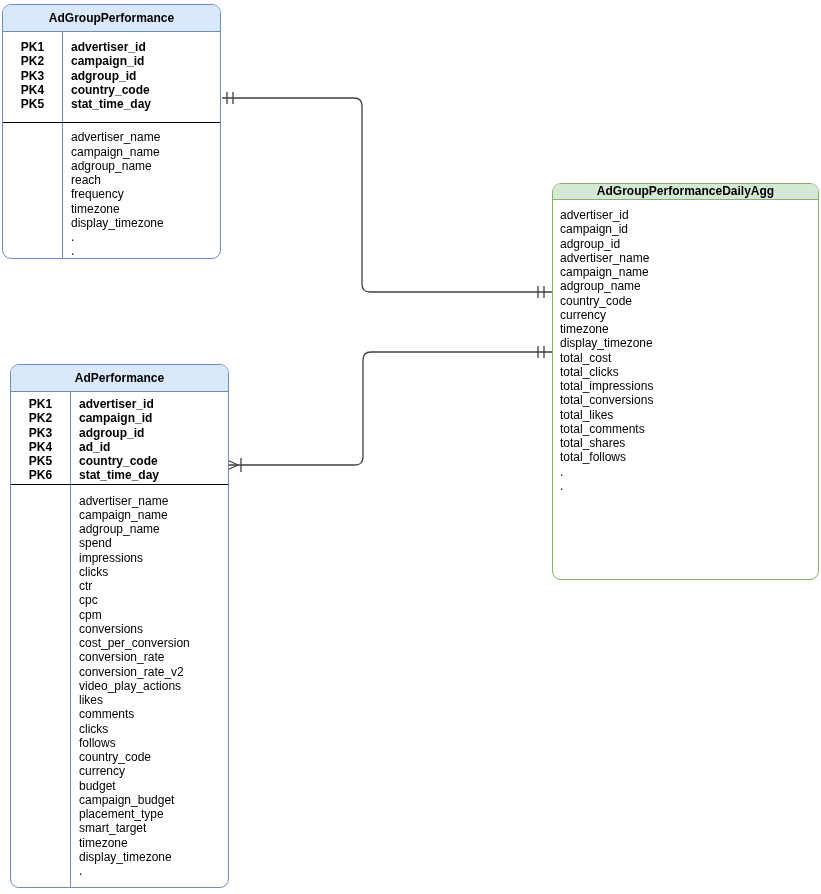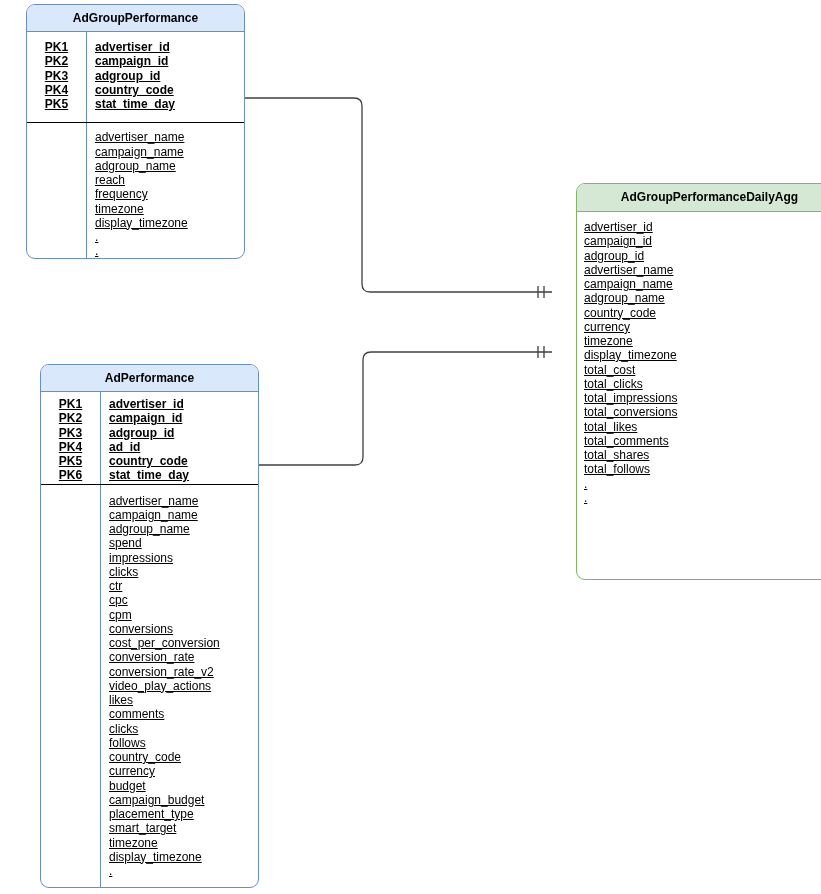--- a/index.html
+++ b/index.html
@@ -8,31 +8,31 @@
     --line:#404040; --divider:#000000; --text:#000000;
   }
   *{box-sizing:border-box; margin:0; padding:0;}
   html,body{background:#ffffff;}
   body{font-family:"Liberation Sans", sans-serif; color:var(--text);}
   .canvas{position:relative; width:821px; height:894px; background:#ffffff; overflow:hidden;}
   .connectors{position:absolute; left:0; top:0; width:821px; height:894px; pointer-events:none;}
   .connectors path{stroke:var(--line); stroke-width:1.3; fill:none;}
 
   .entity{position:absolute; background:#ffffff; border:1px solid; border-radius:9px;
-          display:flex; flex-direction:column; font-size:12px; line-height:14.25px;margin-left:24px;}
+          display:flex; flex-direction:column; font-size:12px; line-height:14.25px;}
   .entity.theme-blue{border-color:var(--blue-border);}
   .entity.theme-green{border-color:var(--green-border);}
 
   .entity-header{flex:0 0 auto; font-weight:bold; text-align:center; font-size:12px;
                  display:flex; align-items:center; justify-content:center;
                  border-bottom:1px solid; border-radius:8px 8px 0 0; height:27px;}
   .theme-blue .entity-header{background:var(--blue-fill); border-color:var(--blue-border);}
-  .theme-green .entity-header{background:var(--green-fill); border-color:var(--green-border); height:28px;}
+  .theme-green .entity-header{background:var(--green-fill); border-color:var(--green-border); height:16px;}
 
-  .entity-body{flex:1 1 auto; display:flex; flex-direction:column; border-radius:0 0 8px 8px; overflow:hidden;text-decoration:underline;}
+  .entity-body{flex:1 1 auto; display:flex; flex-direction:column; border-radius:0 0 8px 8px; overflow:hidden;}
   .row-section{display:flex; flex:0 0 auto;}
   .attr-section{flex:1 1 auto; border-top:1px solid var(--divider);}
   .pk-col{flex:0 0 60px; width:60px; text-align:center; font-weight:bold; border-right:1px solid;}
   .theme-blue .pk-col{border-color:var(--blue-border);}
   .field-col{flex:1 1 auto; padding-left:8px;}
   .field-col.bold{font-weight:bold;}
   .entity-0 .pk-section .pk-col,.entity-0 .pk-section .field-col{padding-top:8px; padding-bottom:11px;}
   .entity-1 .pk-section .pk-col,.entity-1 .pk-section .field-col{padding-top:5px; padding-bottom:1px;}
   .entity-0 .attr-section .field-col{padding-top:7px; padding-bottom:6px;}
   .entity-1 .attr-section .field-col{padding-top:9px; padding-bottom:6px;}
@@ -86,21 +86,21 @@
             <div class="row">frequency</div>
             <div class="row">timezone</div>
             <div class="row">display_timezone</div>
             <div class="row">.</div>
             <div class="row">.</div>
           </div>
       </div>
     </div>
   </section>
 
-  <section class="entity theme-blue entity-1" style="left:16px; top:364px; width:219px; height:524px;">
+  <section class="entity theme-blue entity-1" style="left:10px; top:364px; width:219px; height:524px;">
     <header class="entity-header">AdPerformance</header>
     <div class="entity-body">
       <div class="row-section pk-section">
         <div class="pk-col">
             <div class="row">PK1</div>
             <div class="row">PK2</div>
             <div class="row">PK3</div>
             <div class="row">PK4</div>
             <div class="row">PK5</div>
             <div class="row">PK6</div>

